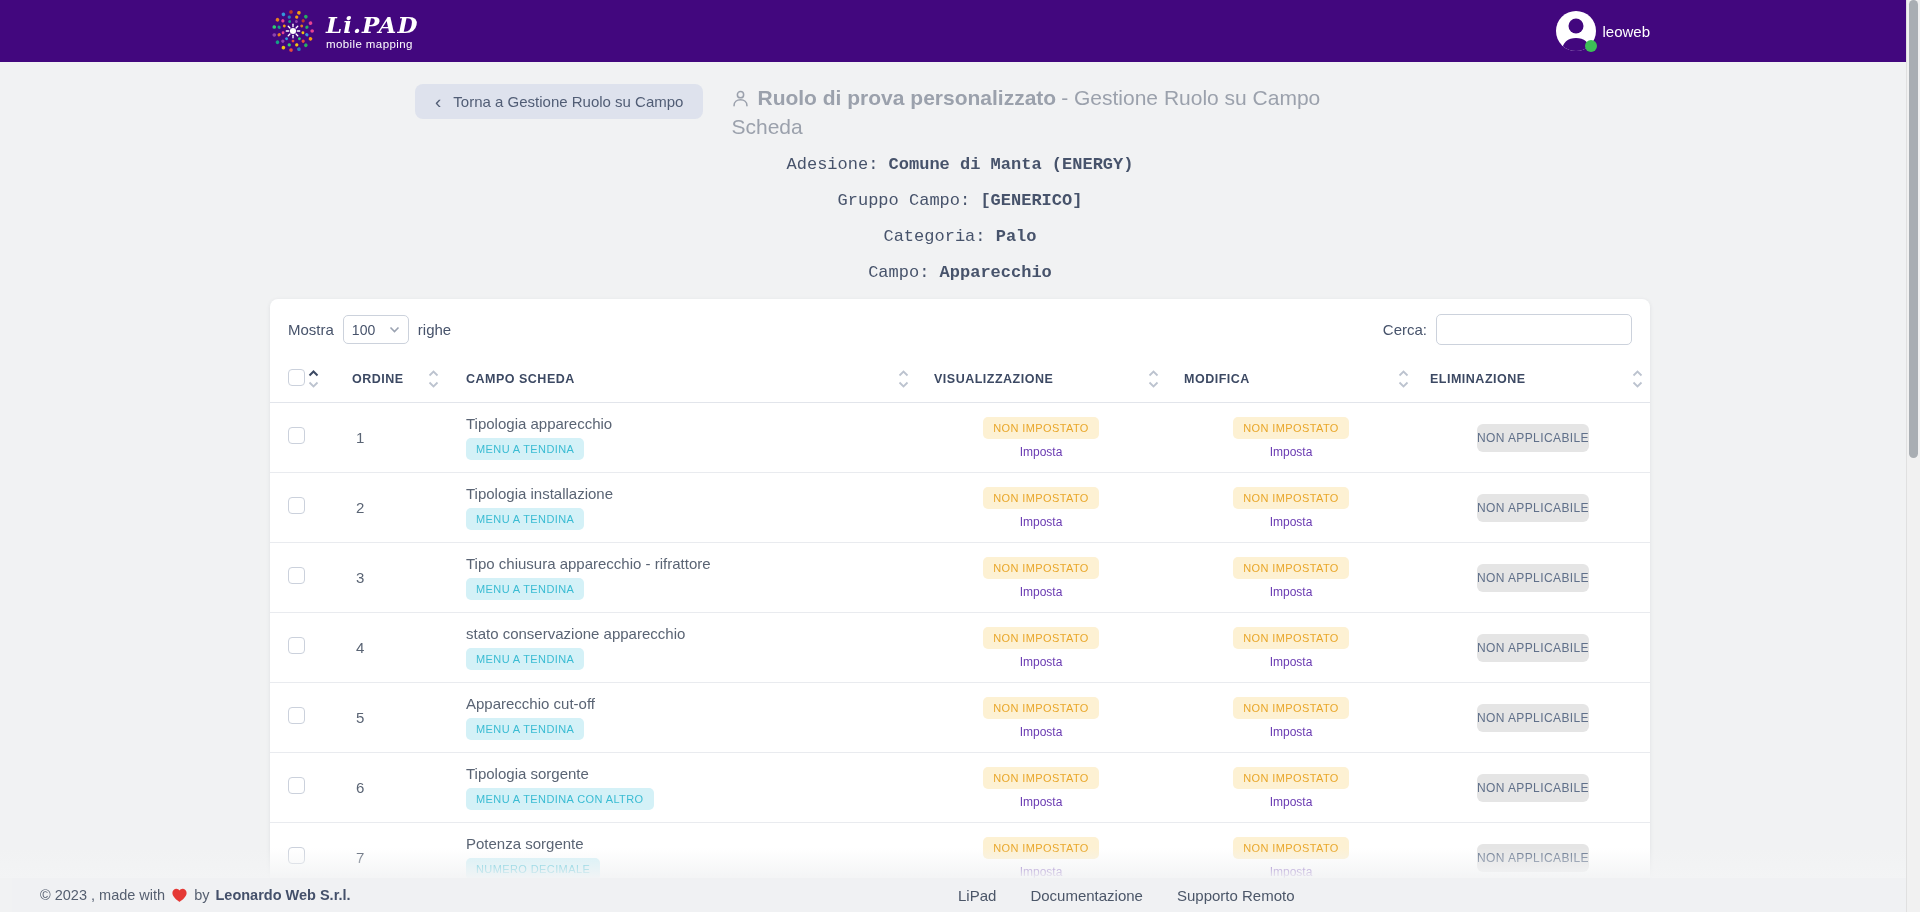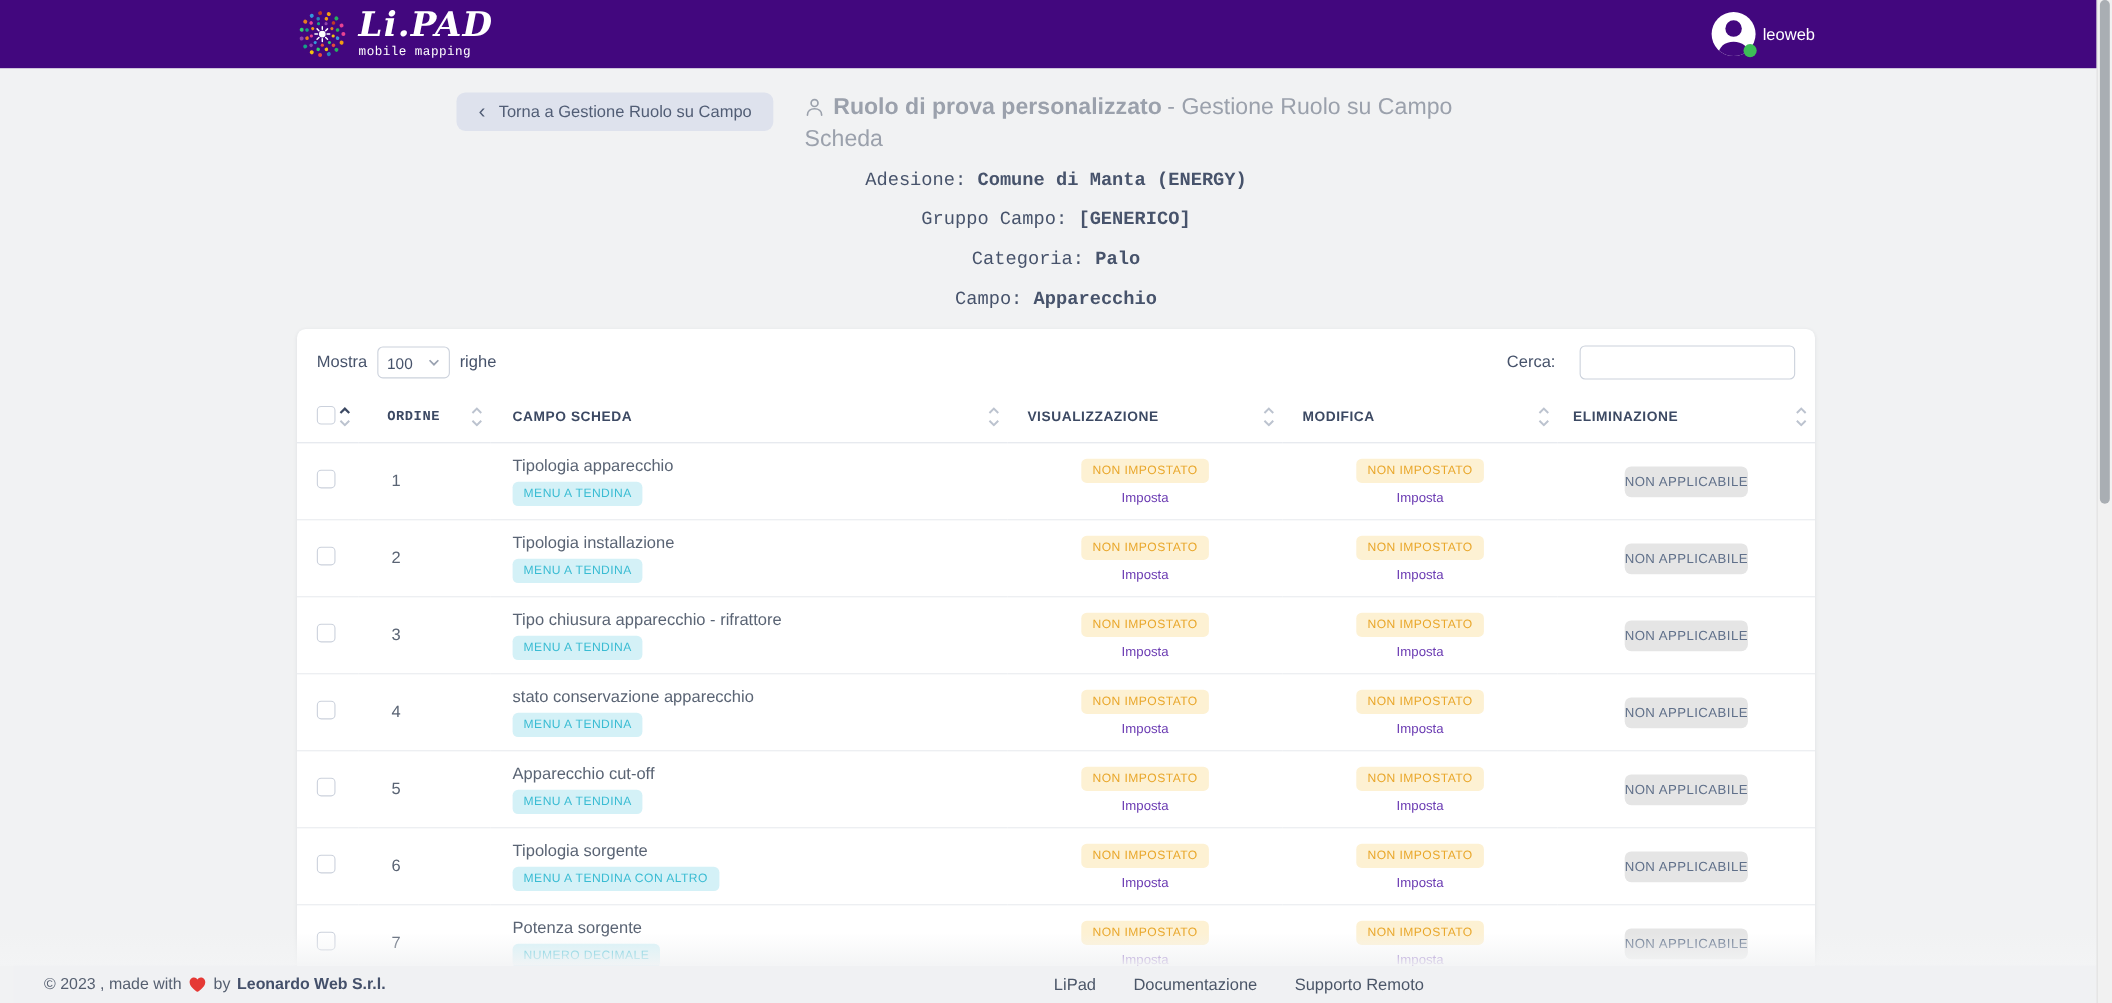--- a/index.html
+++ b/index.html
@@ -11,22 +11,22 @@
     color:#5A6474;
   }
   .container { width:1380px; margin:0 auto; }
 
   
   .topbar { height:62px; background:#42077E; }
   .topbar-inner { height:100%; display:flex; align-items:center; justify-content:space-between; }
   .logo { display:flex; align-items:center; gap:10px; cursor:pointer; }
   .logo-dots { width:46px; height:46px; }
   .logo-title { font-family:"DejaVu Serif", serif; font-style:italic; font-weight:bold;
-    color:#fff; font-size:31px; letter-spacing:1px; line-height:1; }
-  .logo-sub { color:#fff; font-size:11.5px; margin-top:2px; letter-spacing:.4px;font-family:Liberation Mono, monospace; }
+    color:#fff; font-size:23px; letter-spacing:1px; line-height:1; }
+  .logo-sub { color:#fff; font-size:11.5px; margin-top:2px; letter-spacing:.4px; }
   .user { display:flex; align-items:center; gap:6px; cursor:pointer; }
   .avatar { width:40px; height:40px; background:#fff; border-radius:50%; position:relative; }
   .avatar svg { width:40px; height:40px; border-radius:50%; display:block; }
   .status-dot { position:absolute; right:-1px; bottom:-1px; width:12px; height:12px;
     background:#3DBE57; border-radius:50%; }
   .username { color:#fff; font-size:15px; }
 
   
   .page-head { display:flex; align-items:flex-start; gap:28px; padding-left:145px; margin-top:22px; }
   .back-btn { display:flex; align-items:center; gap:12px; background:#DEE2ED; border:none;
@@ -42,29 +42,29 @@
   .meta-line { margin-bottom:17px; }
   .meta-line b { font-weight:bold; }
 
   
   .card { width:1380px; margin:3px auto 0; background:#fff; border-radius:8px;
     box-shadow:0 1px 4px rgba(35,46,60,.09); min-height:650px; }
   .controls { display:flex; align-items:center; justify-content:space-between; padding:15px 18px 11px; }
   .show-group { display:flex; align-items:center; gap:9px; font-size:15px; color:#47536B; }
   .select-box { display:flex; align-items:center; justify-content:space-between; width:66px; height:29px;
     border:1px solid #CCD2DC; border-radius:5px; padding:0 8px; font-size:14px; color:#47536B; cursor:pointer; background:#fff; }
-  .search-group { display:flex; align-items:center; gap:22px; font-size:15px; color:#47536B; }
+  .search-group { display:flex; align-items:center; gap:9px; font-size:15px; color:#47536B; }
   .search-input { width:196px; height:31px; border:1px solid #CCD2DC; border-radius:5px;
     font-family:inherit; font-size:14px; padding:0 8px; color:#47536B; outline:none; background:#fff; }
 
   table { width:100%; border-collapse:collapse; table-layout:fixed; }
   thead th { position:relative; font-size:12.5px; font-weight:bold; letter-spacing:.5px; color:#3C4963;
     text-align:left; padding:13px 26px 13px 14px; border-bottom:1px solid #E2E5EB; }
   th.check-col, td.check-col { padding-left:18px; width:56px; }
-  th.ordine-col { padding-left:26px;font-family:Liberation Mono, monospace; }
+  th.ordine-col { padding-left:26px; }
   th.campo-col { padding-left:20px; }
   th.vis-col, th.mod-col { padding-left:18px; }
   th.elim-col { padding-left:14px; }
   .sorters { position:absolute; right:7px; top:50%; transform:translateY(-50%);
     display:flex; flex-direction:column; gap:4px; cursor:pointer; }
   .sorters svg { display:block; }
 
   .cb { display:inline-block; width:17px; height:17px; border:1.5px solid #CBD1DC;
     border-radius:4px; background:#fff; cursor:pointer; }
   tbody td { height:70px; border-bottom:1px solid #E9EBEF; vertical-align:middle; }

